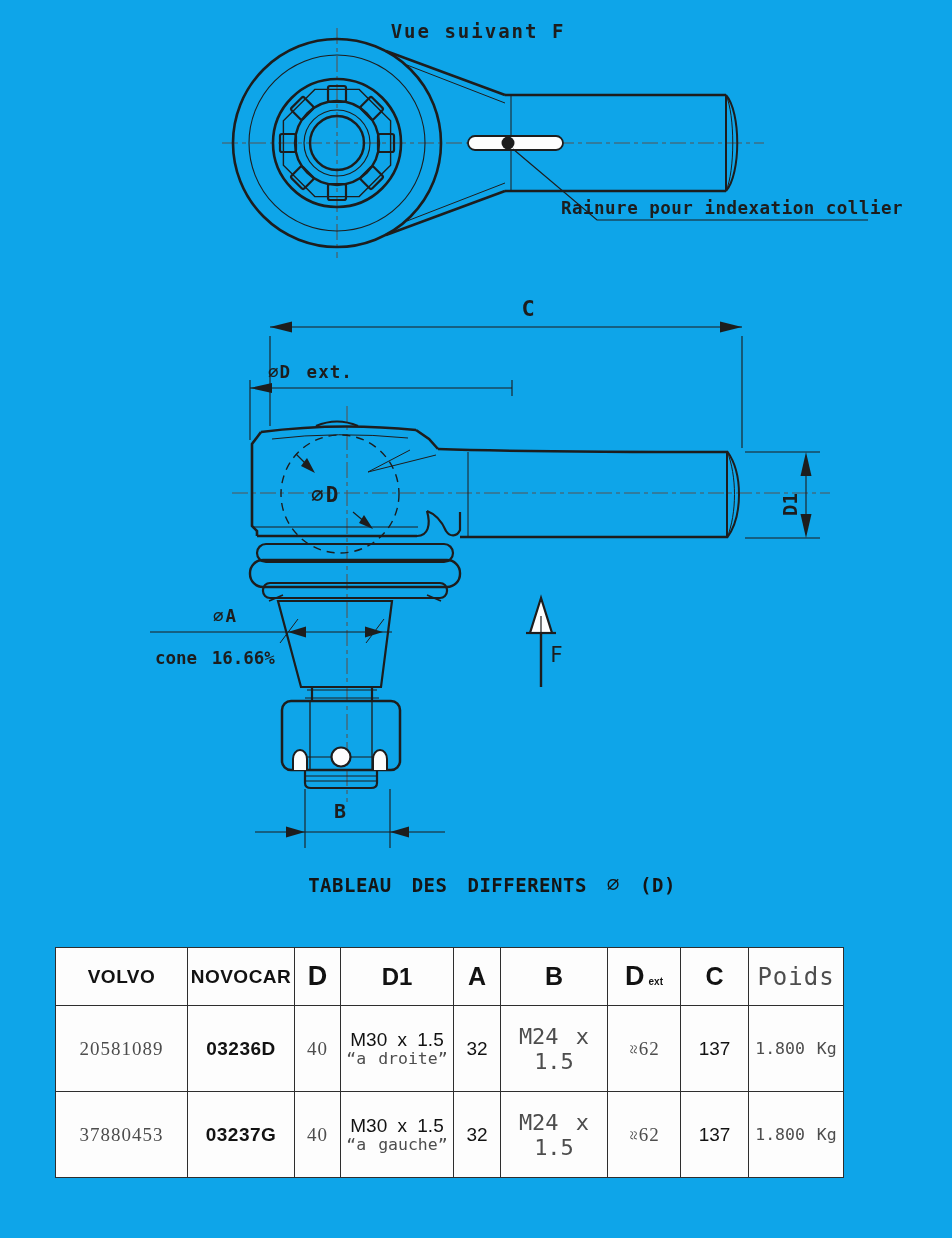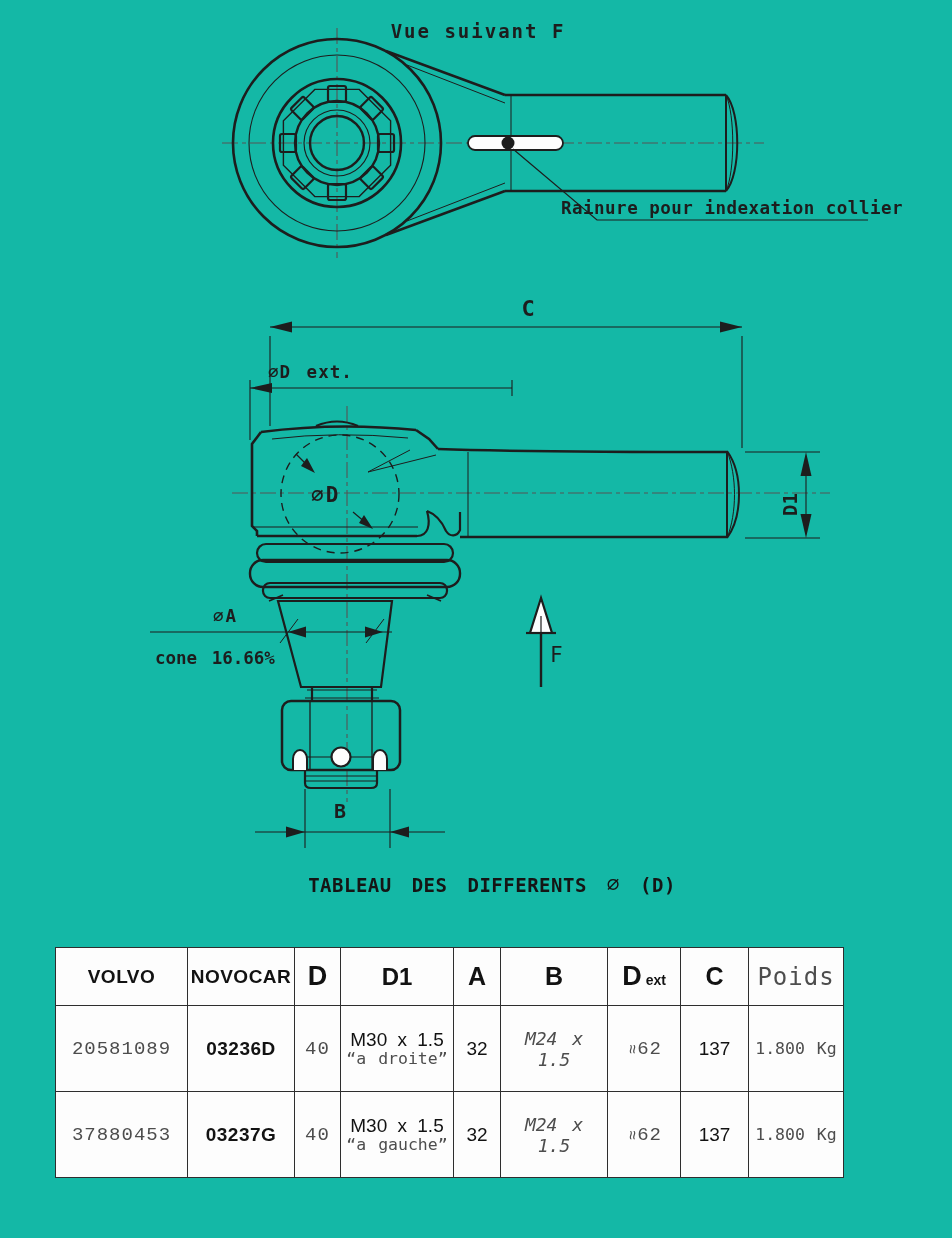--- a/index.html
+++ b/index.html
@@ -1,35 +1,35 @@
 <!DOCTYPE html>
 <html><head>
 <meta charset="utf-8">
 <style>
   html,body{margin:0;padding:0;background:#e8e8e8;}
-  .sheet{position:relative;width:952px;height:1238px;background:#14b8a6;overflow:hidden;
+  .sheet{position:relative;width:952px;height:1238px;background:#0ea5e9;overflow:hidden;
          font-family:"DejaVu Sans Mono", monospace;color:#1d1d1d;}
   svg{position:absolute;left:0;}
   svg text{font-family:"DejaVu Sans Mono", monospace;fill:#1d1d1d;}
   .caption{position:absolute;top:872px;left:16px;width:952px;display:flex;justify-content:center;
            align-items:flex-end;gap:20px;font-weight:bold;font-size:19px;letter-spacing:.5px;
            word-spacing:8px;color:#151515;}
   .caption .sym{font-size:21px;font-weight:normal;}
   table.spec{position:absolute;left:55px;top:947px;border-collapse:collapse;table-layout:fixed;
              background:#fdfdfd;}
   table.spec td{border:1.7px solid #2e2e2e;text-align:center;vertical-align:middle;padding:0 2px;}
   tr.hdr td{height:57px;}
   tr.row td{height:85px;}
   .b-sans{font-family:"Liberation Sans", sans-serif;font-weight:bold;color:#121212;font-size:19px;letter-spacing:.5px;}
   .b-big{font-family:"Liberation Sans", sans-serif;font-weight:bold;color:#121212;font-size:27px;}
-  .lt{font-family:Liberation Mono, monospace;color:#4d4d4d;font-size:19px;letter-spacing:1px;}
+  .lt{font-family:Liberation Serif, serif;color:#4d4d4d;font-size:19px;letter-spacing:1px;}
   .lt-sm{font-family:"DejaVu Sans Mono", monospace;color:#4d4d4d;font-size:16.5px;word-spacing:2px;text-align:center;}
   .bold-val{font-family:"Liberation Sans", sans-serif;font-weight:normal;color:#121212;font-size:19px;word-spacing:5px;}
-  .thread-lt{font-family:"DejaVu Sans Mono", monospace;color:#4d4d4d;font-size:18px;word-spacing:4px;font-style:italic;}
-  .ext-sub{font-family:"Liberation Sans", sans-serif;font-weight:bold;font-size:14px;color:#121212;margin-left:4px;}
+  .thread-lt{font-family:"DejaVu Sans Mono", monospace;color:#4d4d4d;font-size:22px;word-spacing:4px;}
+  .ext-sub{font-family:"Liberation Sans", sans-serif;font-weight:bold;font-size:10px;color:#121212;margin-left:4px;}
   .approx{display:inline-block;transform:rotate(90deg);color:#4d4d4d;font-size:17px;}
   .poids-hdr{font-family:"DejaVu Sans Mono", monospace;color:#4d4d4d;font-size:24px;letter-spacing:1px;}
   .d1cell .l1{display:block;line-height:1.15;}
   .d1cell .l2{display:block;line-height:1.1;}
 </style>
 </head>
 <body>
 
 <div class="sheet">
 

